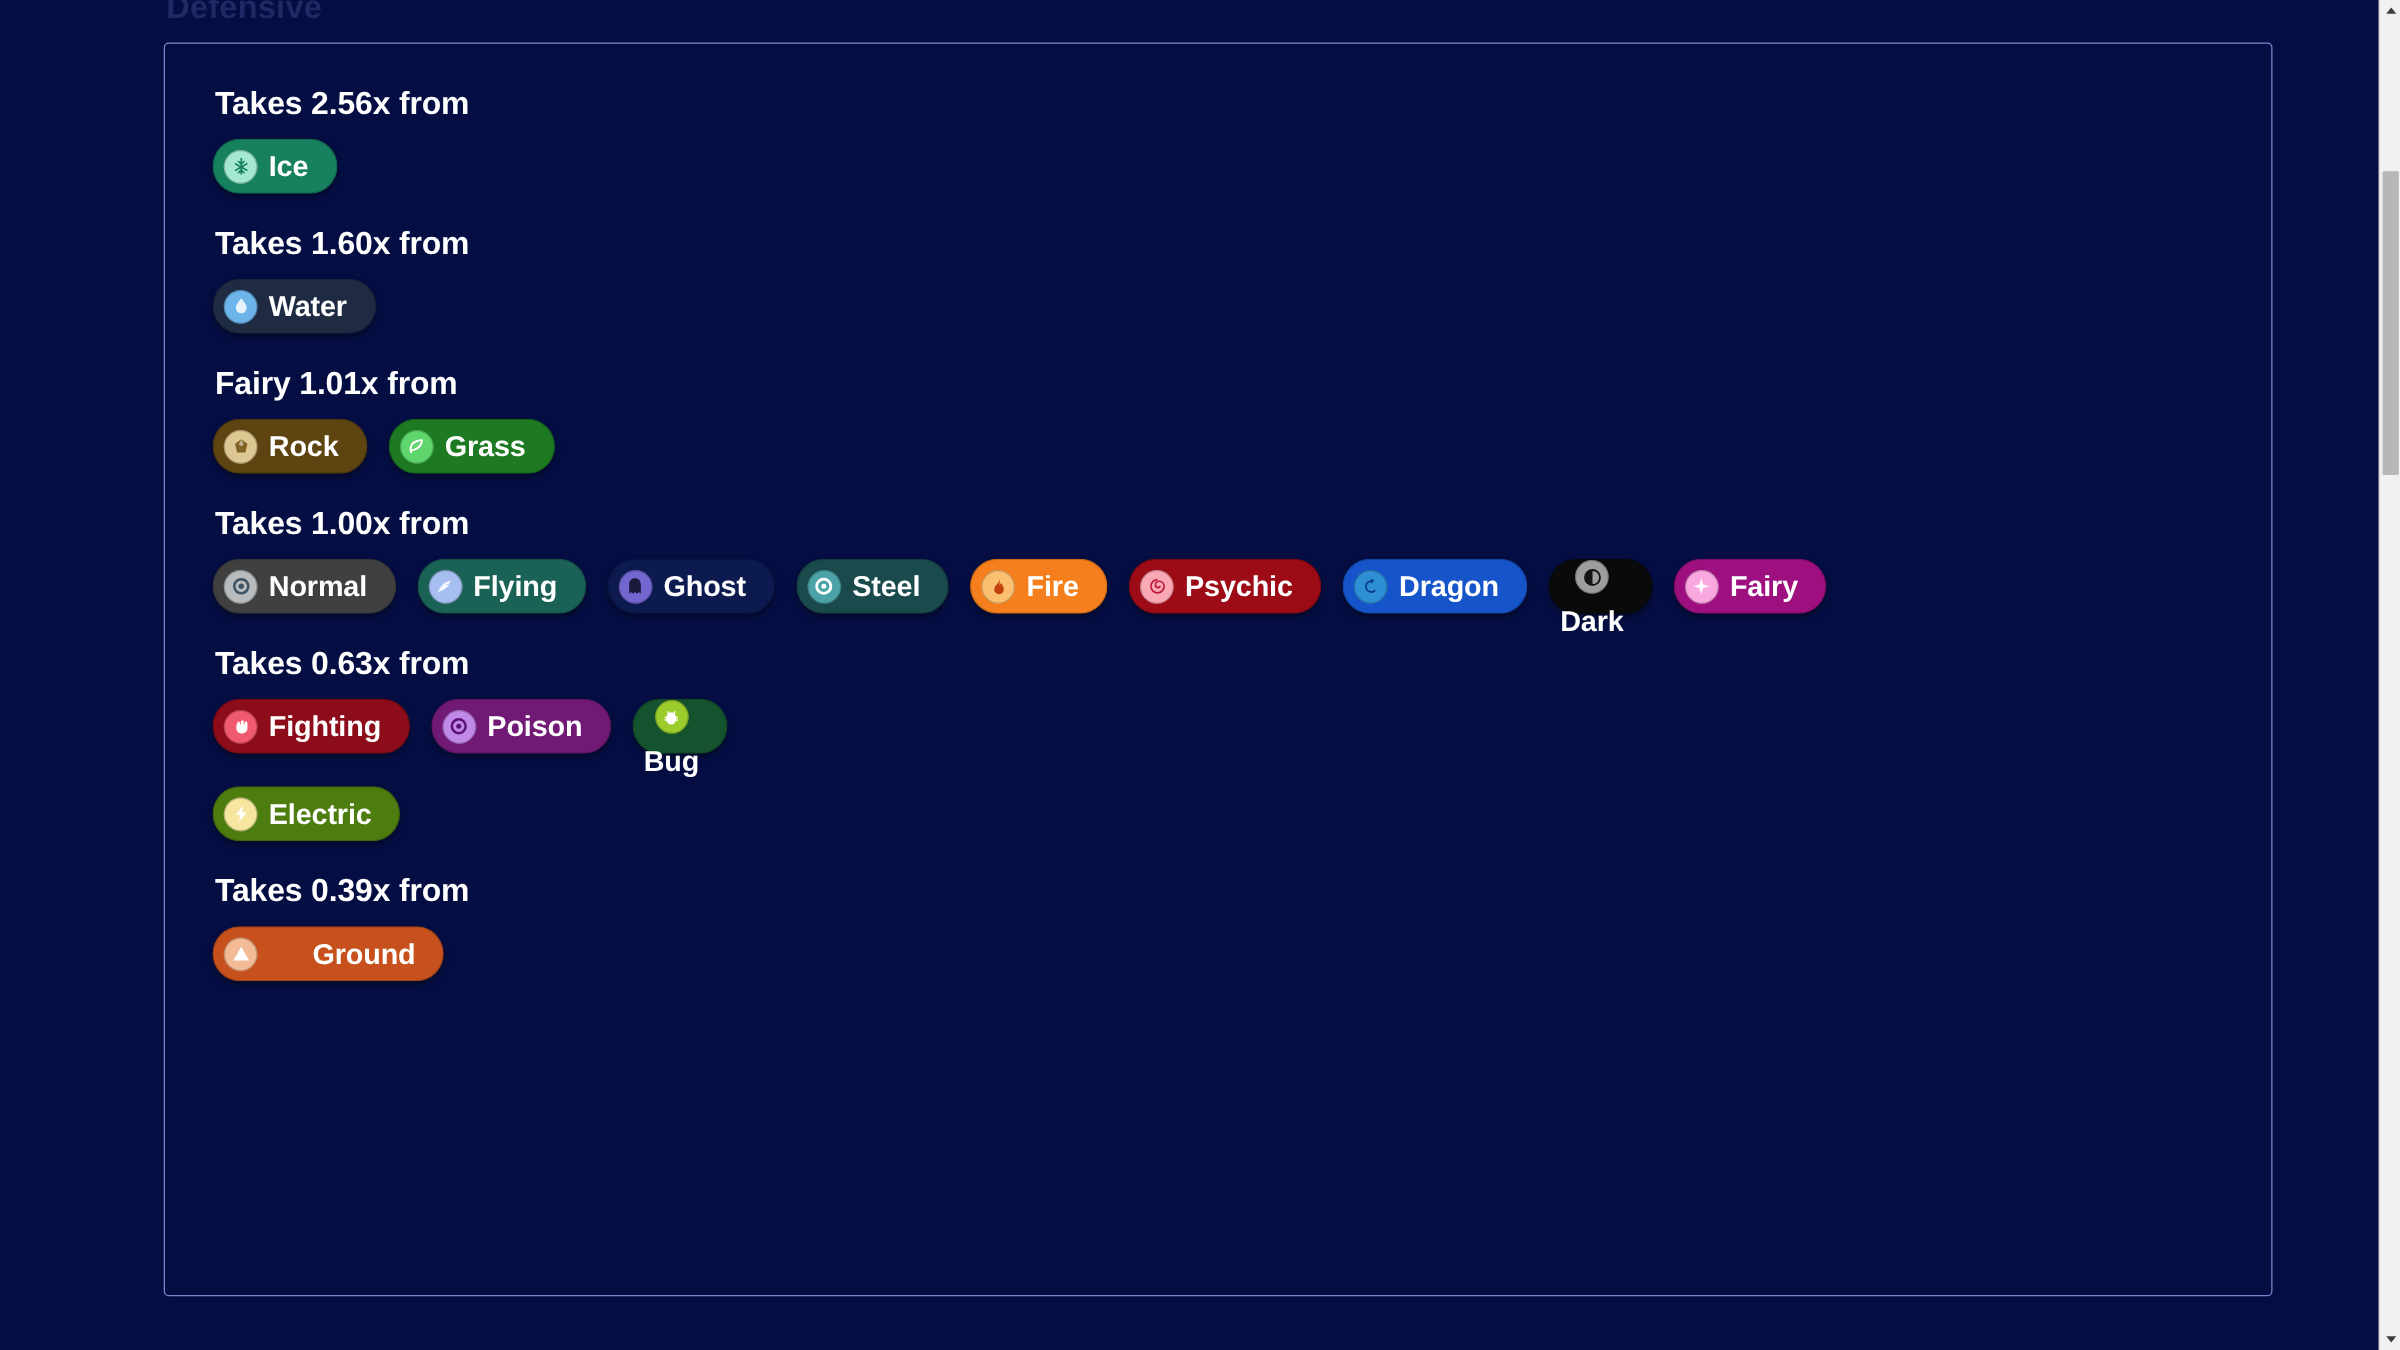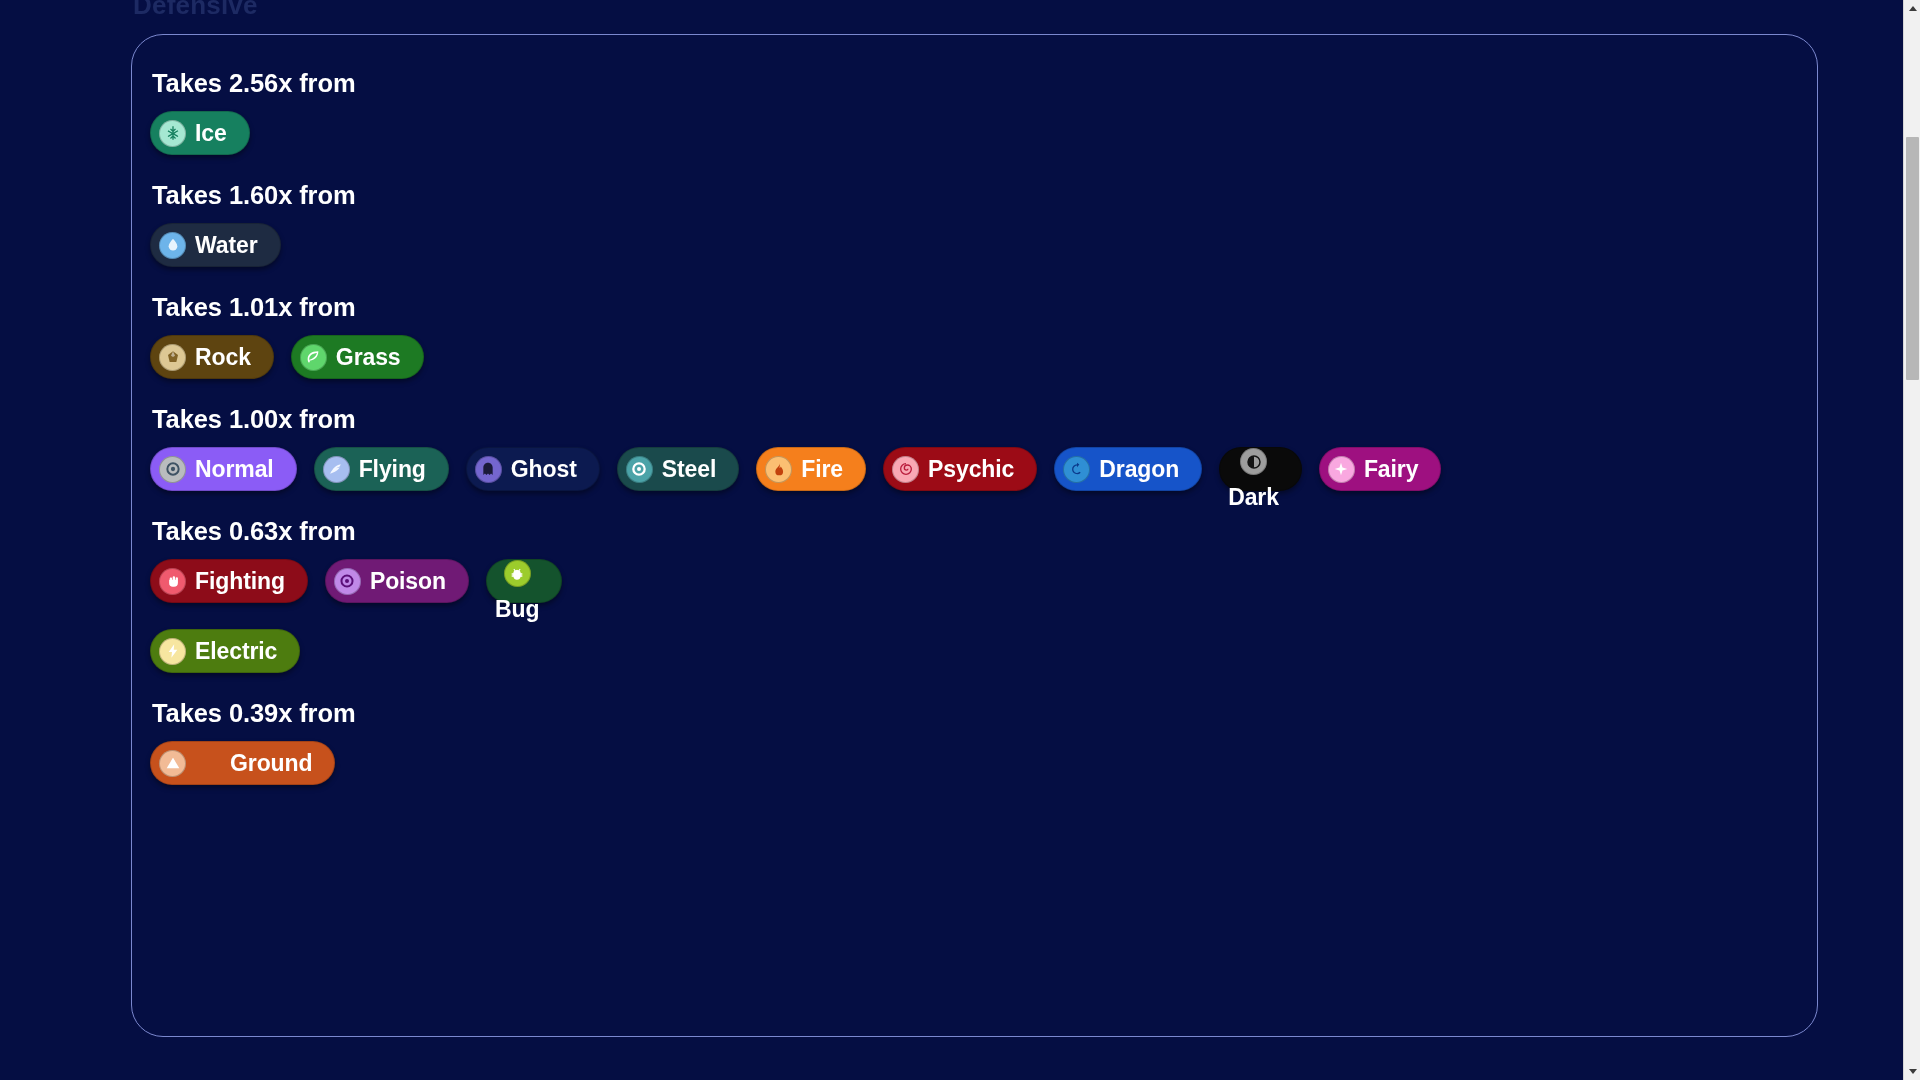--- a/index.html
+++ b/index.html
@@ -32,23 +32,23 @@
   }
 
   
   .card {
     position: absolute;
     left: 131px;
     top: 34px;
     width: 1687px;
     height: 1003px;
     border: 1.4px solid #7b88cf;
-    border-radius: 32px;
+    border-radius: 4px;
     background: #050e43;
-    padding: 32px 34px 30px 18px;
+    padding: 32px 34px 30px 38px;
     overflow: hidden;
   }
 
   .group { margin-bottom: 10px; }
   .group:last-child { margin-bottom: 0; }
 
   .group-title {
     font-size: 25.5px;
     font-weight: 700;
     color: #ffffff;
@@ -161,21 +161,21 @@
               <span class="ico" style="background: rgb(109, 180, 234);">
                 <svg width="16" height="16" viewBox="0 0 24 24" fill="#e8f4fd">
                   <path d="M12 2.5c3.6 4.4 6.5 8 6.5 11.4A6.5 6.5 0 0 1 5.5 13.9C5.5 10.5 8.4 6.9 12 2.5z"></path>
                 </svg>
               </span>
               <span>Water</span>
             </div>
           </div>
         </div>
         <div class="group">
-          <div class="group-title">Takes 1.01x from</div>
+          <div class="group-title">Fairy 1.01x from</div>
           <div class="chip-row">
             <div class="chip" style="background: rgb(94, 68, 16);">
               <span class="ico" style="background: rgb(221, 200, 148);">
                 <svg width="16" height="16" viewBox="0 0 24 24" fill="#7b5e20">
                   <path d="M12 3.5 19.5 9 17 19.5H7L4.5 9z" opacity=".95"></path>
                   <path d="M12 3.5 9 10l3 2 3-2z" opacity=".5" fill="#fff"></path>
                 </svg>
               </span>
               <span>Rock</span>
             </div>
@@ -185,21 +185,21 @@
                   <path d="M20 3.5C9 3.5 4 8.6 4 15.3c0 2.2.7 4 1.9 5.4l1.5-1.5c-.7-1-1.1-2.3-1.1-3.9C6.3 10.5 10.3 6.8 18 6c-1.8 5.5-6 8.5-11.1 10l-1.6 1.6c7.6.3 14.7-4.5 14.7-14.1z"></path>
                 </svg>
               </span>
               <span>Grass</span>
             </div>
           </div>
         </div>
         <div class="group">
           <div class="group-title">Takes 1.00x from</div>
           <div class="chip-row">
-            <div class="chip" style="background: #8b5cf6;">
+            <div class="chip" style="background: #404040;">
               <span class="ico" style="background: rgb(185, 188, 190);">
                 <svg width="16" height="16" viewBox="0 0 24 24" fill="#3e5364">
                   <circle cx="12" cy="12" r="8.5" fill="none" stroke="#3e5364" stroke-width="3"></circle>
                   <circle cx="12" cy="12" r="3.2"></circle>
                 </svg>
               </span>
               <span>Normal</span>
             </div>
             <div class="chip" style="background: rgb(27, 98, 86);">
               <span class="ico" style="background: rgb(167, 190, 240);">

